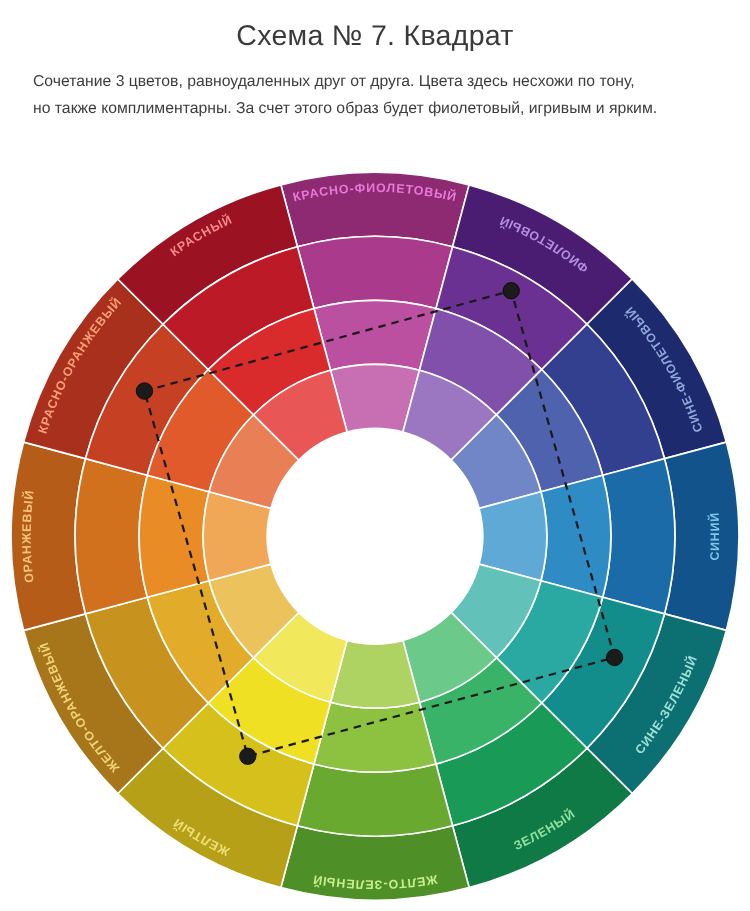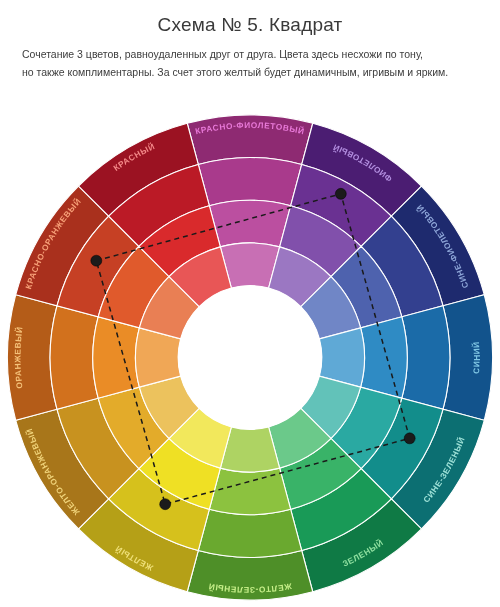--- a/index.html
+++ b/index.html
@@ -46,25 +46,25 @@
     stroke-width:1.5;
     stroke-dasharray:5 4;
     fill:none;
   }
   .harmony-dot{fill:#1b1b1b;stroke:#000;stroke-width:.5;}
   .center-hole{fill:#ffffff;}
 </style>
 </head>
 <body>
 
-<h1 id="page-title">Схема № 5. Квадрат</h1>
+<h1 id="page-title">Схема № 7. Квадрат</h1>
 
 <div id="desc">
   <p>Сочетание 3 цветов, равноудаленных друг от друга. Цвета здесь несхожи по тону,</p>
-  <p>но также комплиментарны. За счет этого желтый будет динамичным, игривым и ярким.</p>
+  <p>но также комплиментарны. За счет этого образ будет фиолетовый, игривым и ярким.</p>
 </div>
 
 <div id="wheel-wrap">
   <svg id="wheel" width="500" height="499" viewBox="0 0 500 500">
     <g id="segments-group">
         <path d="M187.10697204008744 15.280024211756398A243 243 0 0 1 312.89302795991256 15.280024211756398L301.82851378177975 56.573353285614076A200.25 200.25 0 0 0 198.1714862182202 56.573353285614076Z" fill="#8e2a72" class="seg"></path>
         <path d="M198.1714862182202 56.573353285614076A200.25 200.25 0 0 1 301.82851378177975 56.573353285614076L290.763999603647 97.86668235947175A157.5 157.5 0 0 0 209.23600039635295 97.86668235947175Z" fill="#a93a8c" class="seg"></path>
         <path d="M209.23600039635295 97.86668235947175A157.5 157.5 0 0 1 290.763999603647 97.86668235947175L279.69948542551424 139.16001143332943A114.75 114.75 0 0 0 220.30051457448573 139.16001143332943Z" fill="#bb4fa0" class="seg"></path>
         <path d="M220.30051457448573 139.16001143332943A114.75 114.75 0 0 1 279.69948542551424 139.16001143332943L268.6349712473815 180.45334050718708A72 72 0 0 0 231.3650287526185 180.45334050718708Z" fill="#c86fb4" class="seg"></path>
         <path d="M312.89302795991256 15.280024211756398A243 243 0 0 1 421.8269478283311 78.17305217166896L391.5981329326062 108.40186706739388A200.25 200.25 0 0 0 301.82851378177975 56.573353285614076Z" fill="#4b1d72" class="seg"></path>

